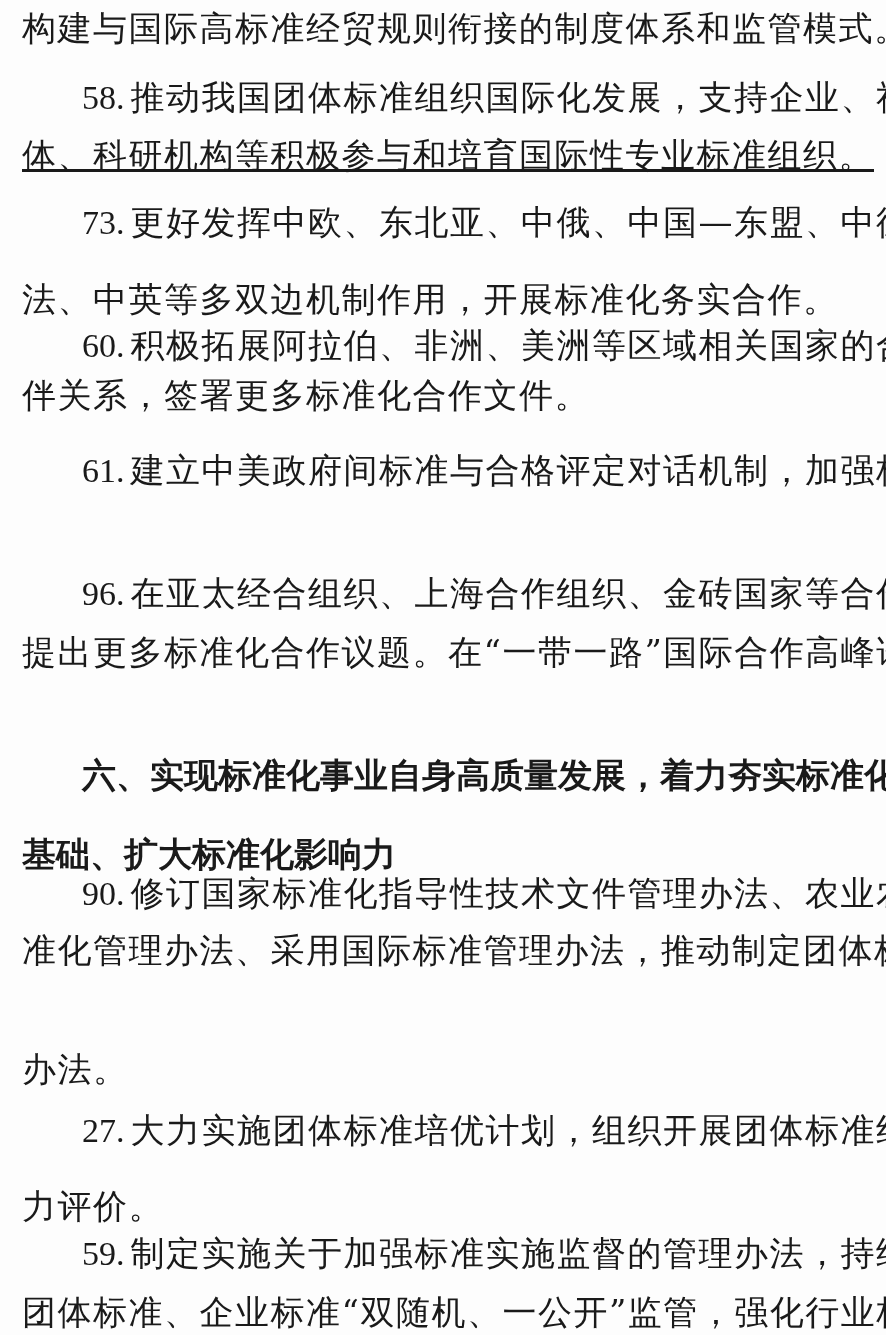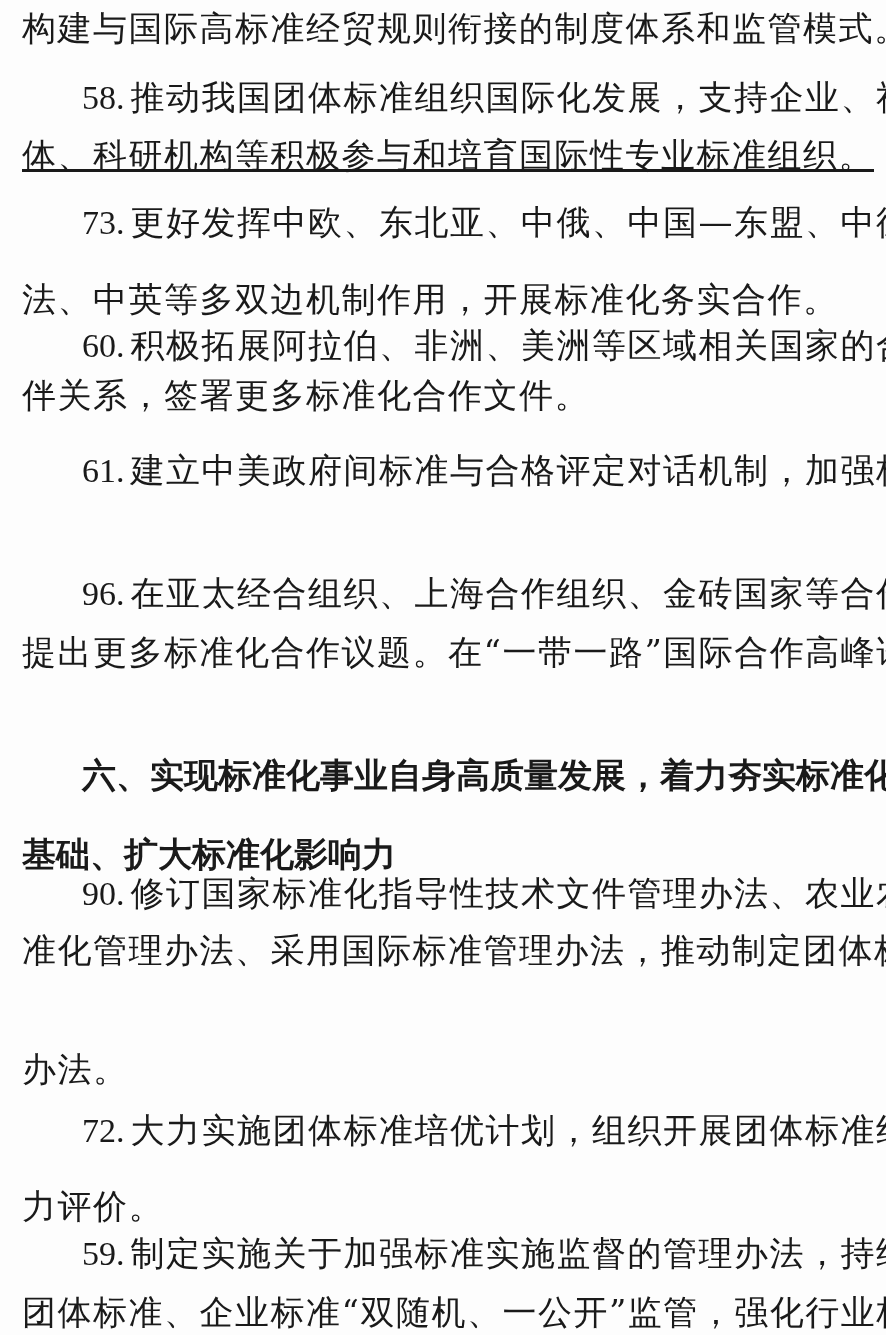--- a/index.html
+++ b/index.html
@@ -33,17 +33,17 @@
     <div class="line indent justify" style="top: 345px;"><span class="num">60.</span><span>积极拓展阿拉伯、非洲、美洲等区域相关国家的合作伙</span></div>
     <div class="line" style="top: 395px;"><span>伴关系，签署更多标准化合作文件。</span></div>
     <div class="line indent justify" style="top: 470px;"><span class="num">61.</span><span>建立中美政府间标准与合格评定对话机制，加强标准化</span></div>
     <div class="line indent justify" style="top: 593px;"><span class="num">96.</span><span>在亚太经合组织、上海合作组织、金砖国家等合作平台，</span></div>
     <div class="line justify" style="top: 652px;"><span>提出更多标准化合作议题。在“一带一路”国际合作高峰论坛等</span></div>
     <div class="line indent justify heading" style="top: 775px;"><span>六、实现标准化事业自身高质量发展，着力夯实标准化发展</span></div>
     <div class="line heading" style="top: 830px; margin-top: 24px;"><span>基础、扩大标准化影响力</span></div>
     <div class="line indent justify" style="top: 893px;"><span class="num">90.</span><span>修订国家标准化指导性技术文件管理办法、农业农村标</span></div>
     <div class="line justify" style="top: 950px;"><span>准化管理办法、采用国际标准管理办法，推动制定团体标准管理</span></div>
     <div class="line" style="top: 1040px; margin-top: 29px;"><span>办法。</span></div>
-    <div class="line indent justify" style="top: 1130px;"><span class="num">72.</span><span>大力实施团体标准培优计划，组织开展团体标准组织能</span></div>
+    <div class="line indent justify" style="top: 1130px;"><span class="num">27.</span><span>大力实施团体标准培优计划，组织开展团体标准组织能</span></div>
     <div class="line" style="top: 1206px;"><span>力评价。</span></div>
     <div class="line indent justify" style="top: 1253px;"><span class="num">59.</span><span>制定实施关于加强标准实施监督的管理办法，持续推进</span></div>
     <div class="line justify" style="top: 1312px;"><span>团体标准、企业标准“双随机、一公开”监管，强化行业标准、</span></div>
   </div>
 
 </body></html>

